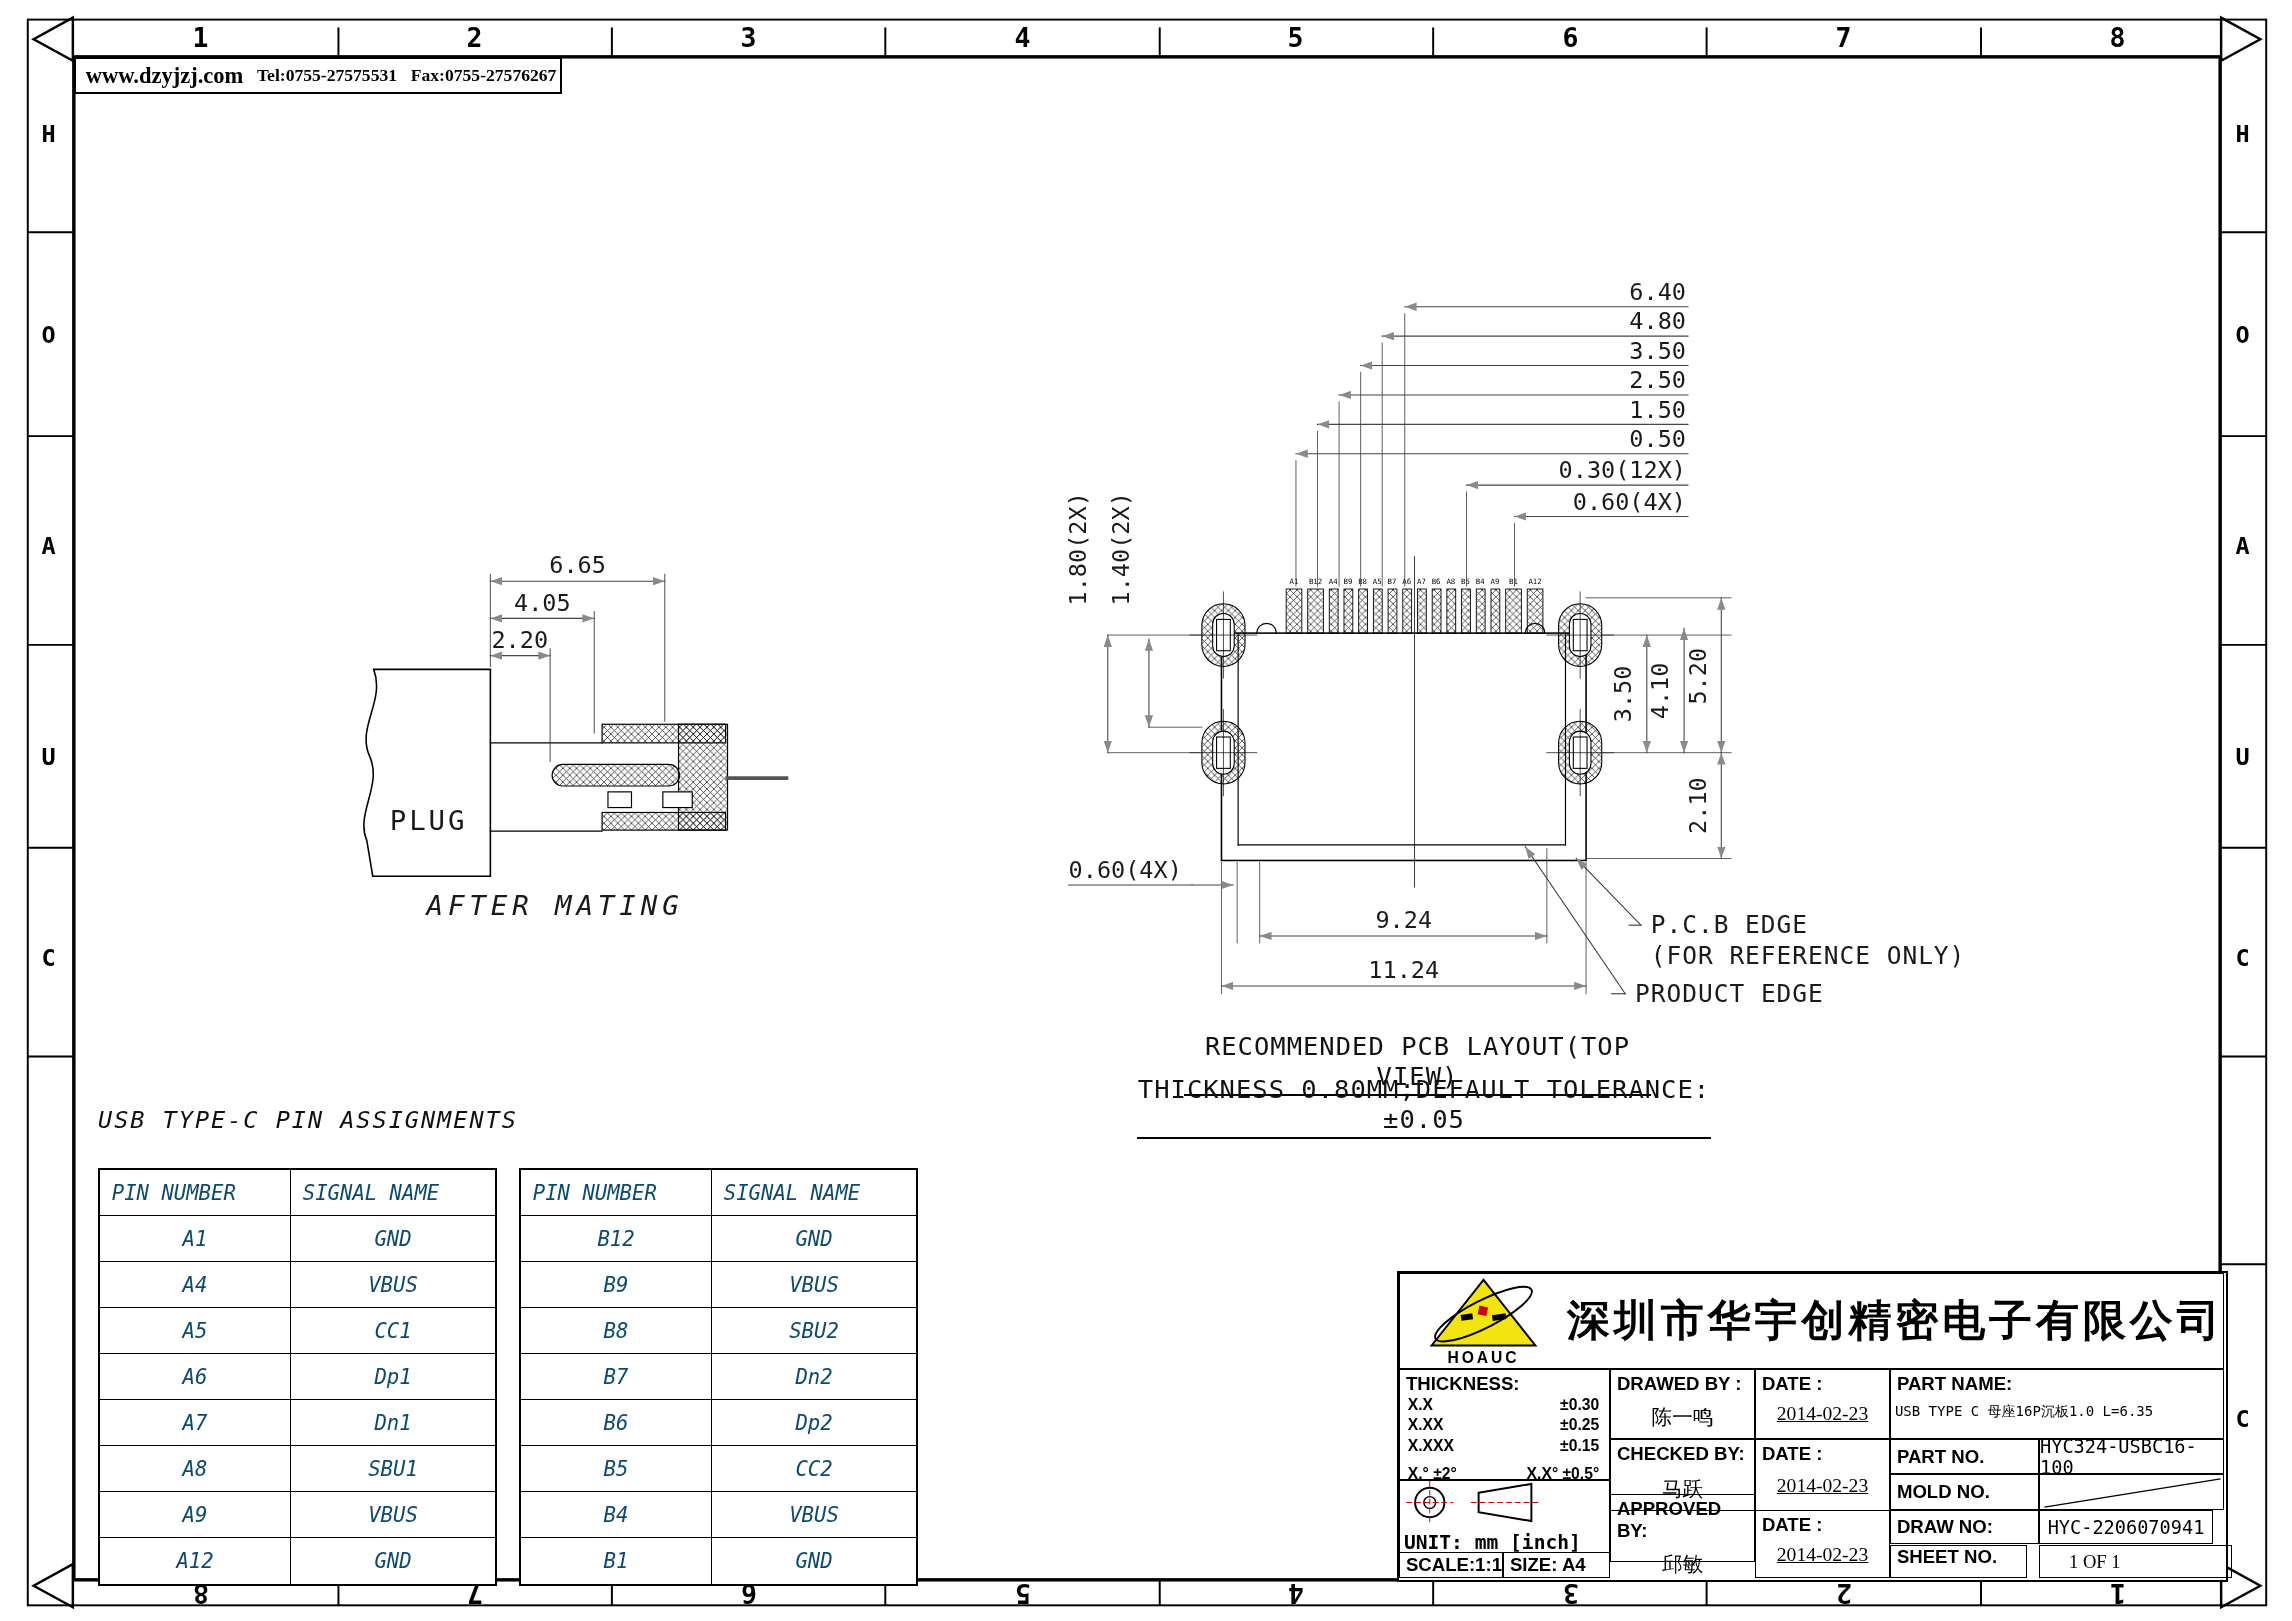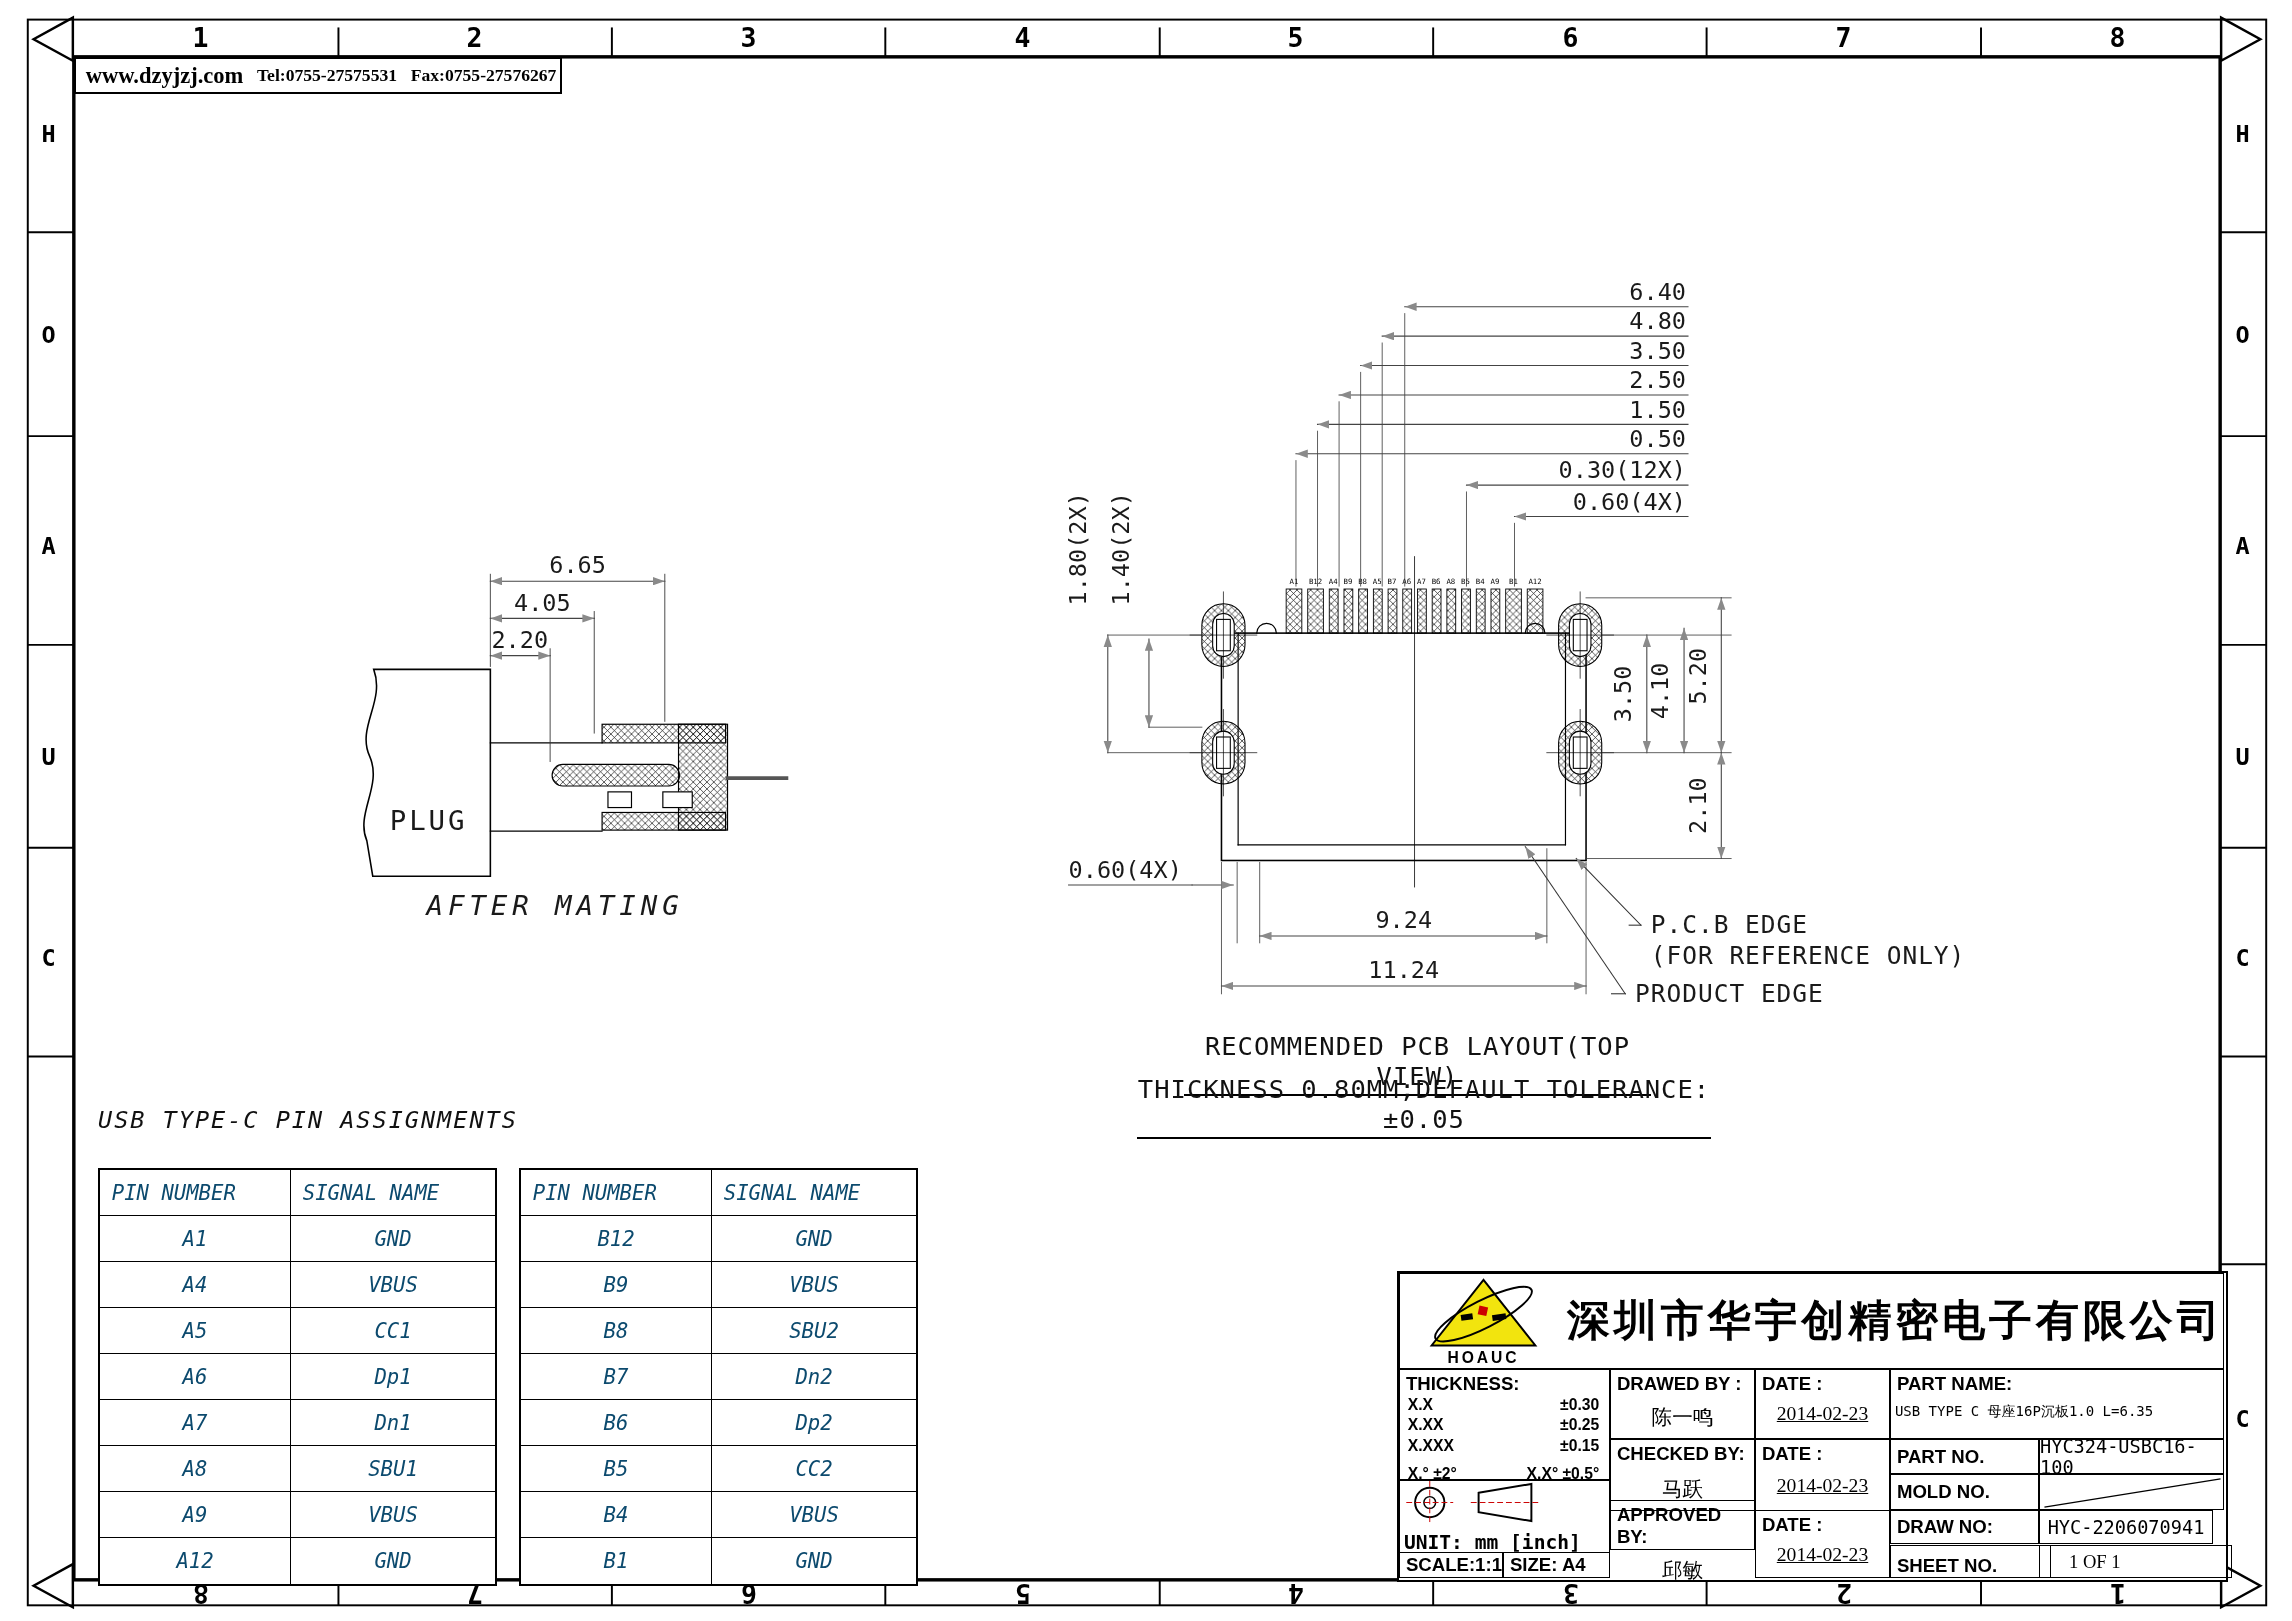--- a/index.html
+++ b/index.html
@@ -482,21 +482,21 @@
       <div class="tdate" style="margin-top:7.8px;">2014-02-23</div>
     </div>
     <div class="tcell" style="left:211px;top:166px;width:145px;height:72px;">
       <div class="tlabel">CHECKED BY:</div>
       <div class="tname" style="margin-top:9.8px;">马跃</div>
     </div>
     <div class="tcell" style="left:356px;top:166px;width:135px;height:72px;">
       <div class="tlabel">DATE :</div>
       <div class="tdate" style="margin-top:9.8px;">2014-02-23</div>
     </div>
-    <div class="tcell" style="left:211px;top:227px;width:145px;height:50px;">
+    <div class="tcell" style="left:211px;top:221px;width:145px;height:68px;">
       <div class="tlabel">APPROVED BY:</div>
       <div class="tname" style="margin-top:7.8px;">邱敏</div>
     </div>
     <div class="tcell" style="left:356px;top:237px;width:135px;height:68px;">
       <div class="tlabel">DATE :</div>
       <div class="tdate" style="margin-top:7.8px;">2014-02-23</div>
     </div>
 
     <div class="tcell" style="left:491px;top:96px;width:334px;height:70px;">
       <div class="tlabel">PART NAME:</div>
@@ -519,21 +519,21 @@
         </svg>
     </div>
 
     <div class="tcell" style="left:491px;top:237px;width:149px;height:34px;display:flex;align-items:center;">
       <span class="tlabel" style="padding-top:0;">DRAW NO:</span>
     </div>
     <div class="tcell mono" style="left:640px;top:237px;width:174px;height:34px;display:flex;align-items:center;justify-content:center;font-size:18.6px;">
       <span>HYC-2206070941</span>
     </div>
 
-    <div class="tcell" style="left:491px;top:272px;width:161px;height:33px;display:flex;align-items:flex-end;">
+    <div class="tcell" style="left:491px;top:272px;width:137px;height:33px;display:flex;align-items:flex-start;">
       <span class="tlabel" style="padding-top:0;">SHEET NO.</span>
     </div>
     <div class="tcell" style="left:640px;top:272px;width:193px;height:33px;display:flex;align-items:center;font:18.6px 'Liberation Serif',serif;padding-left:29px;">
       <span>1 OF 1</span>
     </div>
   </div>
 
 </div>
 
 

